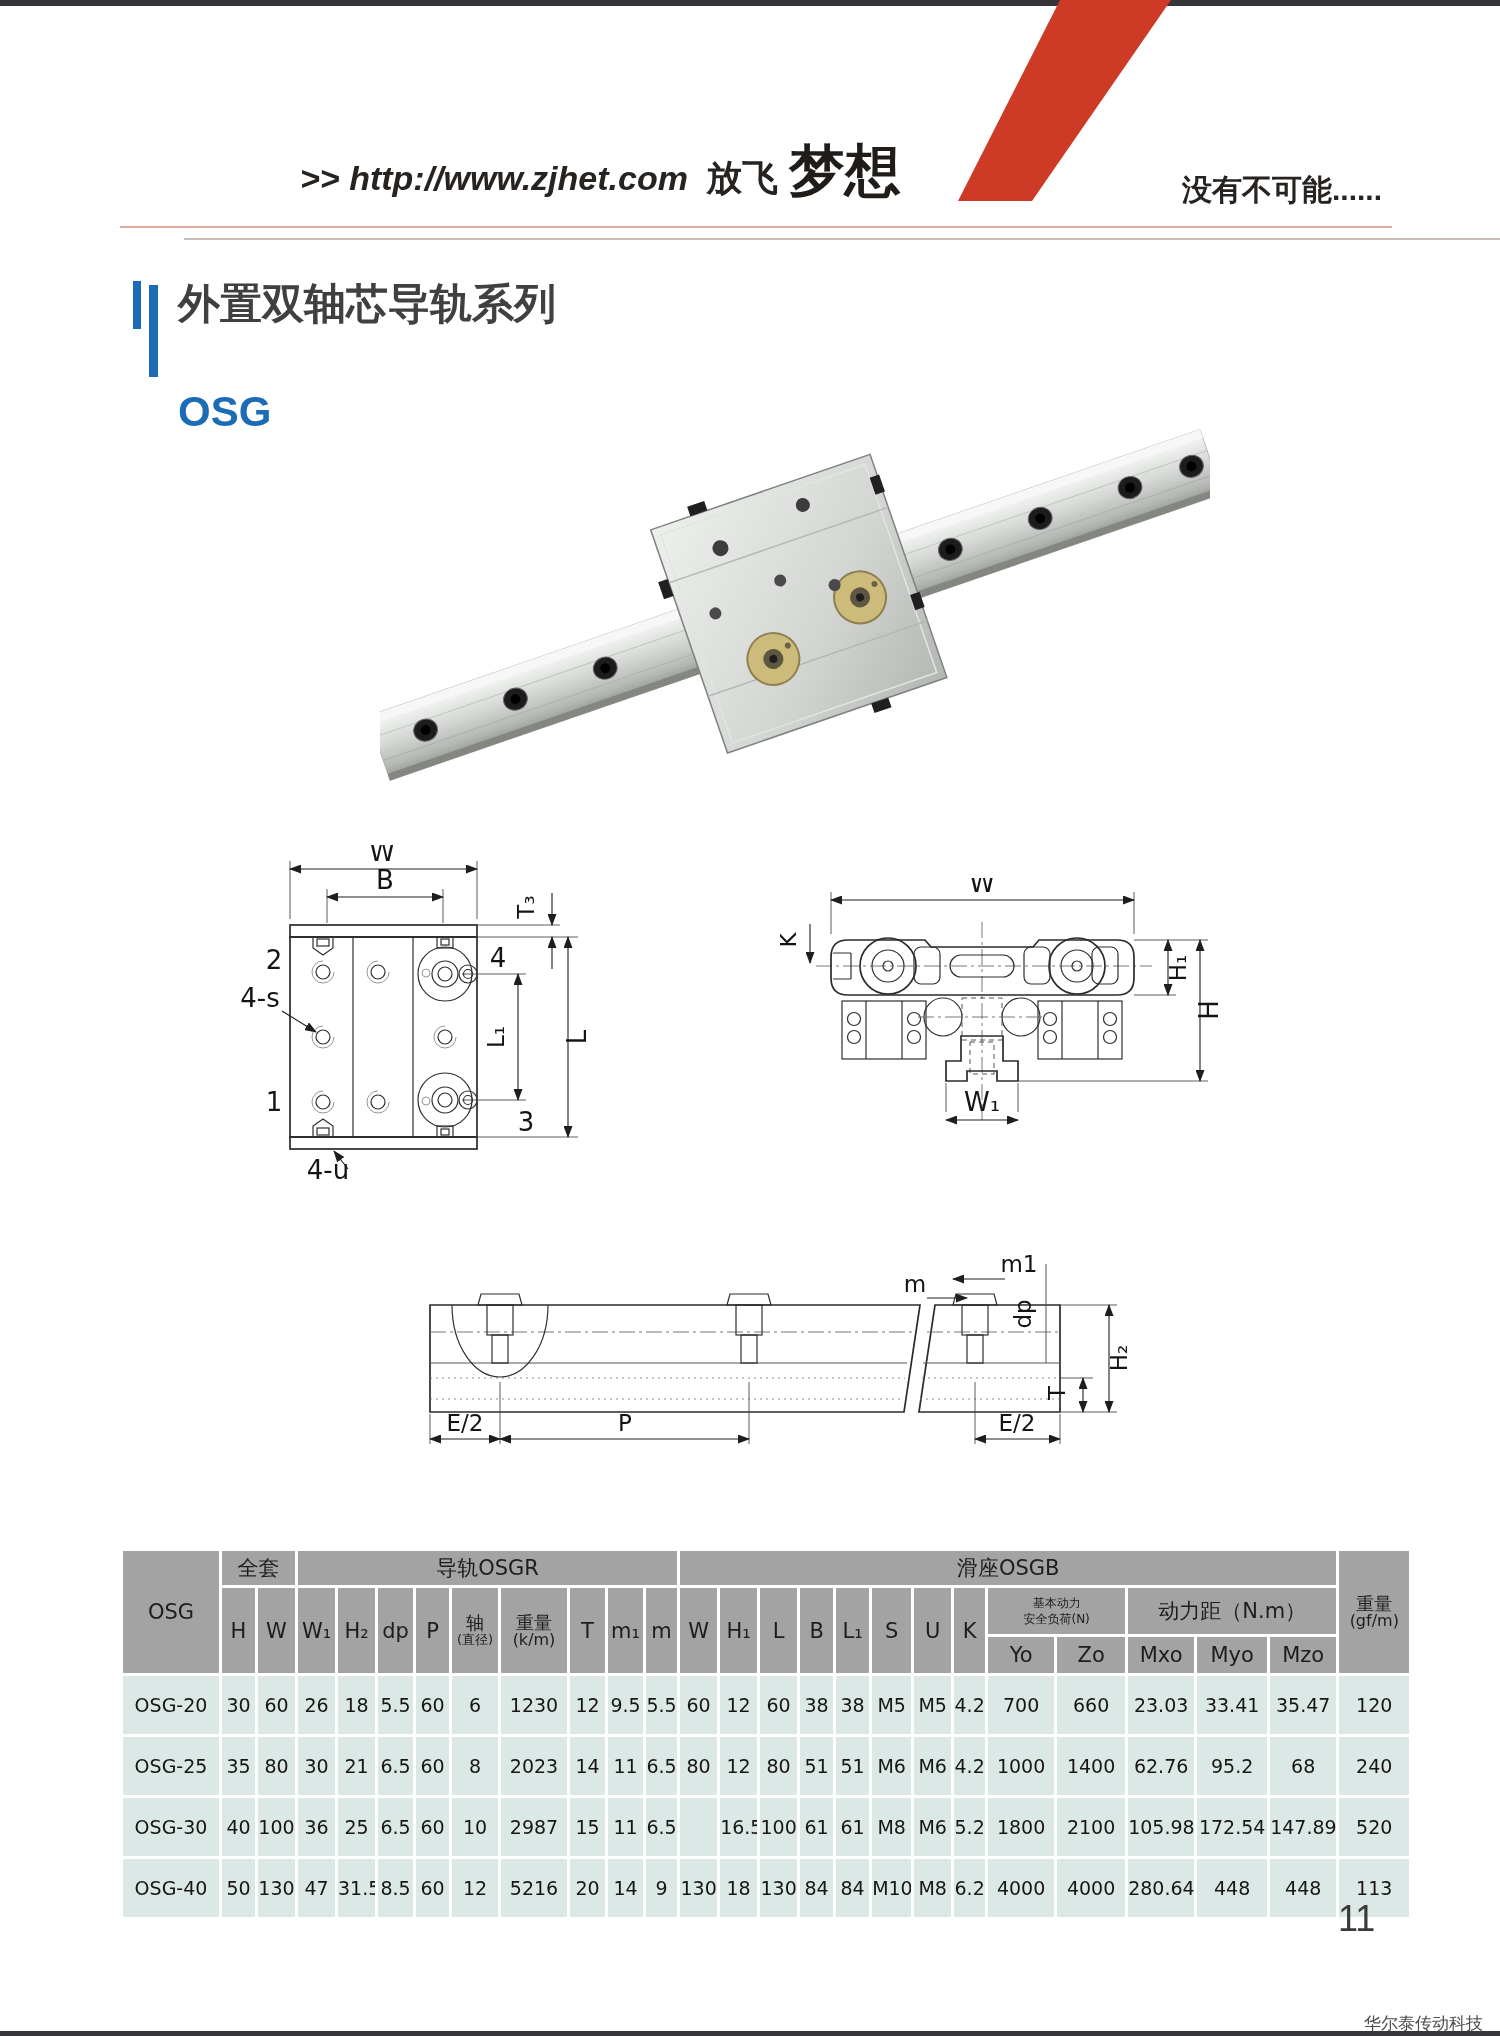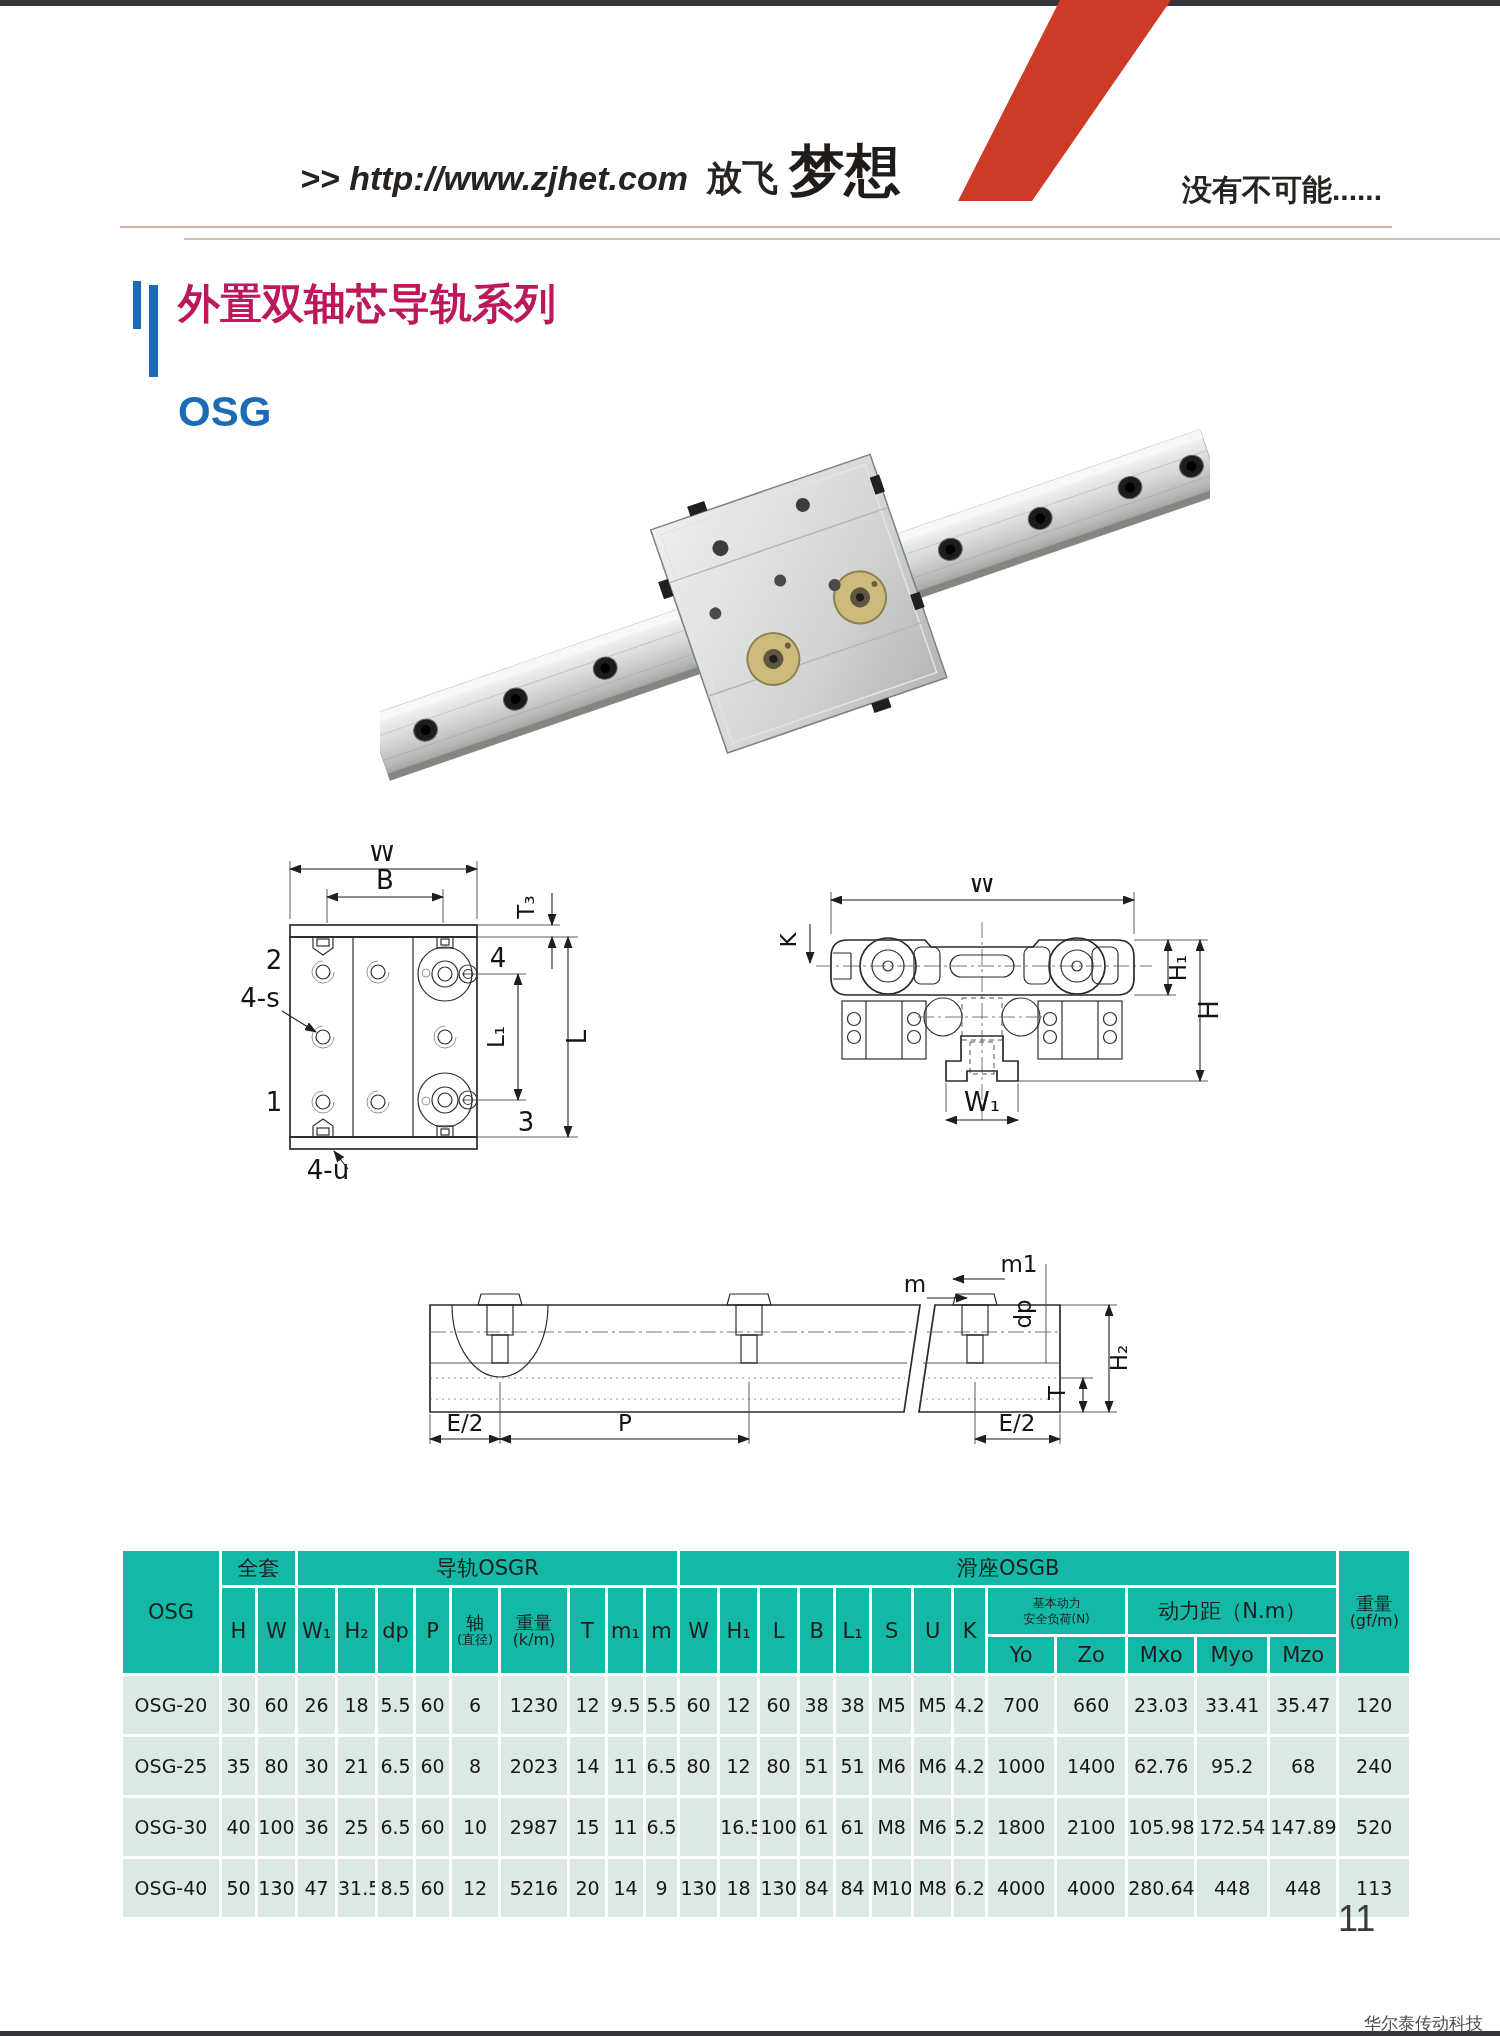--- a/index.html
+++ b/index.html
@@ -14,42 +14,42 @@
                text-align:left;white-space:nowrap;line-height:66px;}
   .hdr-url{font-size:34px;font-weight:bold;font-style:italic;color:#262320;}
   .hdr-cn{font-size:36px;font-weight:bold;color:#262320;margin-left:14px;}
   .hdr-cn-big{font-size:56px;font-weight:bold;color:#1f1c19;margin-left:6px;}
   #tagline{position:absolute;left:1182px;top:162px;font-size:30px;font-weight:bold;color:#262320;margin-top:8px;}
   .rule{position:absolute;height:2px;}
   #rule1{left:120px;top:226px;width:1272px;background:#e0ab9e;}
   #rule2{left:184px;top:238px;width:1316px;background:#c9beb8;}
   
   .blue-bar{position:absolute;background:#1b6cb5;}
-  #title-cn{position:absolute;left:178px;top:276px;font-size:42px;font-weight:bold;color:#be185d;}
+  #title-cn{position:absolute;left:178px;top:276px;font-size:42px;font-weight:bold;color:#404040;}
   #title-en{position:absolute;left:178px;top:330px;font-size:42px;font-weight:bold;color:#24211e;}
   #title-model{position:absolute;left:178px;top:388px;font-size:42px;font-weight:bold;color:#1b6cb5;}
   
   .abs{position:absolute;}
   .ol{fill:none;stroke:#2b2b2b;stroke-width:1.7;}
   .ol2{fill:none;stroke:#2f2f2f;stroke-width:1.2;}
   .thin{fill:none;stroke:#555;stroke-width:1;}
   .dim{stroke:#1e1e1e;stroke-width:1.1;fill:none;}
   .ext{stroke:#4a4a4a;stroke-width:0.9;fill:none;}
   .cl{stroke:#6a6a6a;stroke-width:0.9;fill:none;stroke-dasharray:16 4 3 4;}
   .dot{stroke:#808080;stroke-width:0.9;fill:none;stroke-dasharray:2 4;}
   .hid{stroke:#555;stroke-width:1;fill:none;stroke-dasharray:5 4;}
   .arcux{stroke:#8a8a8a;stroke-width:0.9;fill:none;}
   .dl{font-family:"DejaVu Sans",sans-serif;font-size:23px;fill:#141414;}
   .dlb{font-family:"DejaVu Sans",sans-serif;font-size:26px;fill:#141414;}
   
   #spec-table{position:absolute;left:120px;top:1548px;width:1292px;
               border-collapse:separate;border-spacing:3px;table-layout:fixed;}
   #spec-table th,#spec-table td{text-align:center;vertical-align:middle;padding:0;overflow:hidden;
               font-family:"DejaVu Sans",sans-serif;}
-  #spec-table th{background:#14b8a6;font-weight:normal;color:#1d1d1d;font-size:21px;}
+  #spec-table th{background:#a3a3a3;font-weight:normal;color:#1d1d1d;font-size:21px;}
   #spec-table td{background:#dce8e6;color:#161616;font-size:19px;}
   .tr-g{height:34px;}.tr-h{height:46px;}.tr-s{height:36px;}
   .data-row{height:58px;}
   .h-two{font-size:15px;line-height:17px;}
   .h-two .l1{font-size:18px;}
   .h-two .l2{font-size:13px;}
   .h-wt .l1{font-size:18px;}
   .h-wt .l2{font-size:16px;}
   .h-load div{font-size:12px;line-height:16px;}
   

